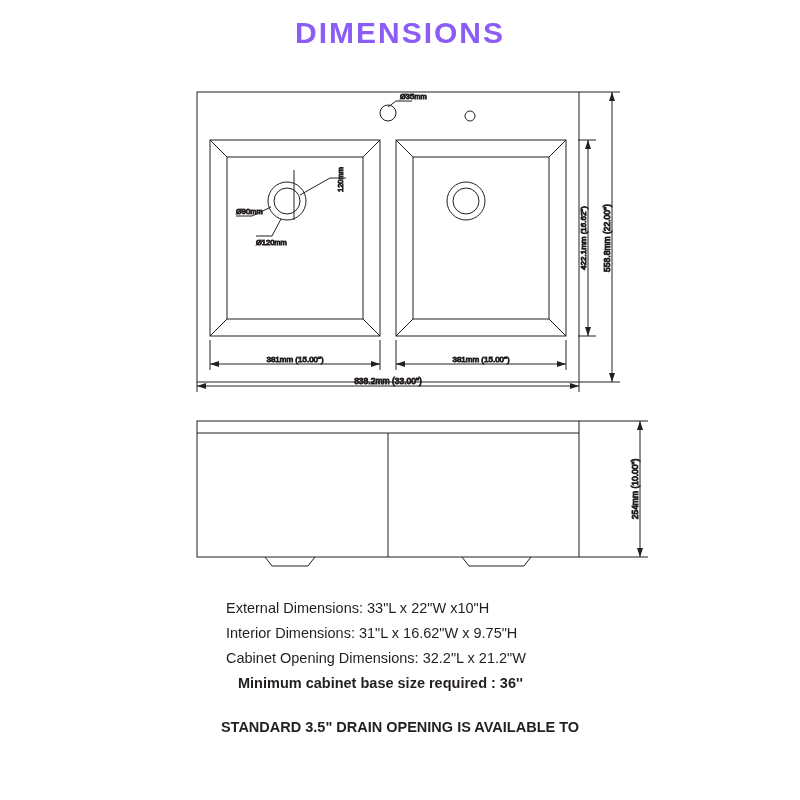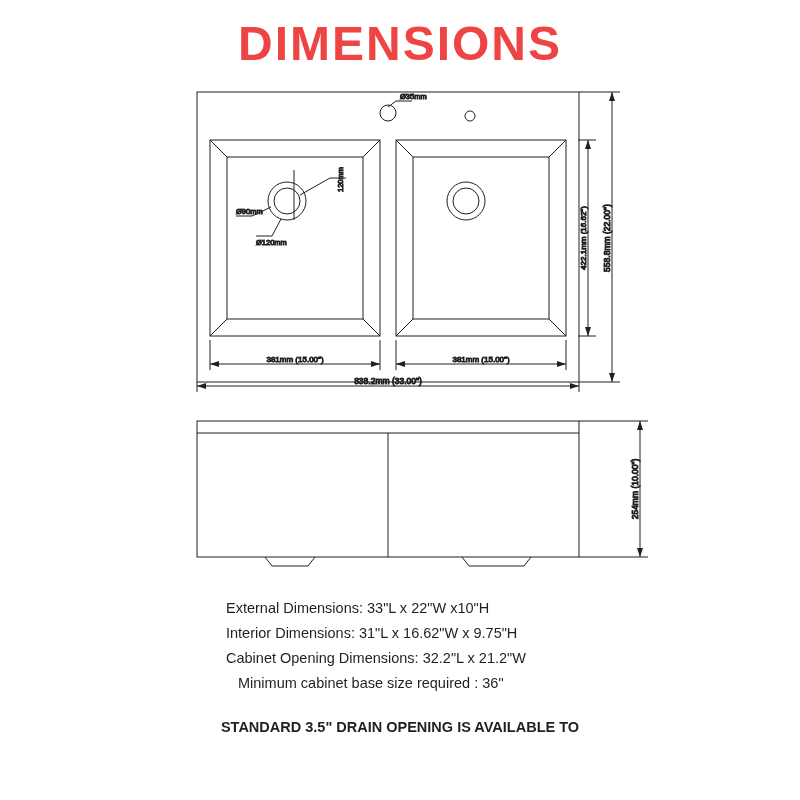--- a/index.html
+++ b/index.html
@@ -14,24 +14,24 @@
     color: #231f20;
     position: relative;
     overflow: hidden;
   }
   #title {
     position: absolute;
     top: 16px;
     left: 0;
     width: 800px;
     text-align: center;
-    font-size: 48px;
+    font-size: 30px;
     font-weight: bold;
     letter-spacing: 2px;
-    color: #ef4444;
+    color: #8b5cf6;
   }
   #drawing {
     position: absolute;
     top: 0;
     left: 0;
   }
   .spec-block {
     position: absolute;
     left: 0;
     width: 800px;
@@ -39,20 +39,21 @@
   }
   .spec-line {
     font-size: 14.5px;
     color: #231f20;
     padding-left: 226px;
     line-height: 25px;
     white-space: nowrap;
   }
   .spec-line.indented {
     padding-left: 238px;
+    font-weight: bold;
   }
   .note-block {
     position: absolute;
     left: 0;
     width: 800px;
     top: 714px;
     text-align: center;
   }
   .note-line {
     font-size: 14.5px;

